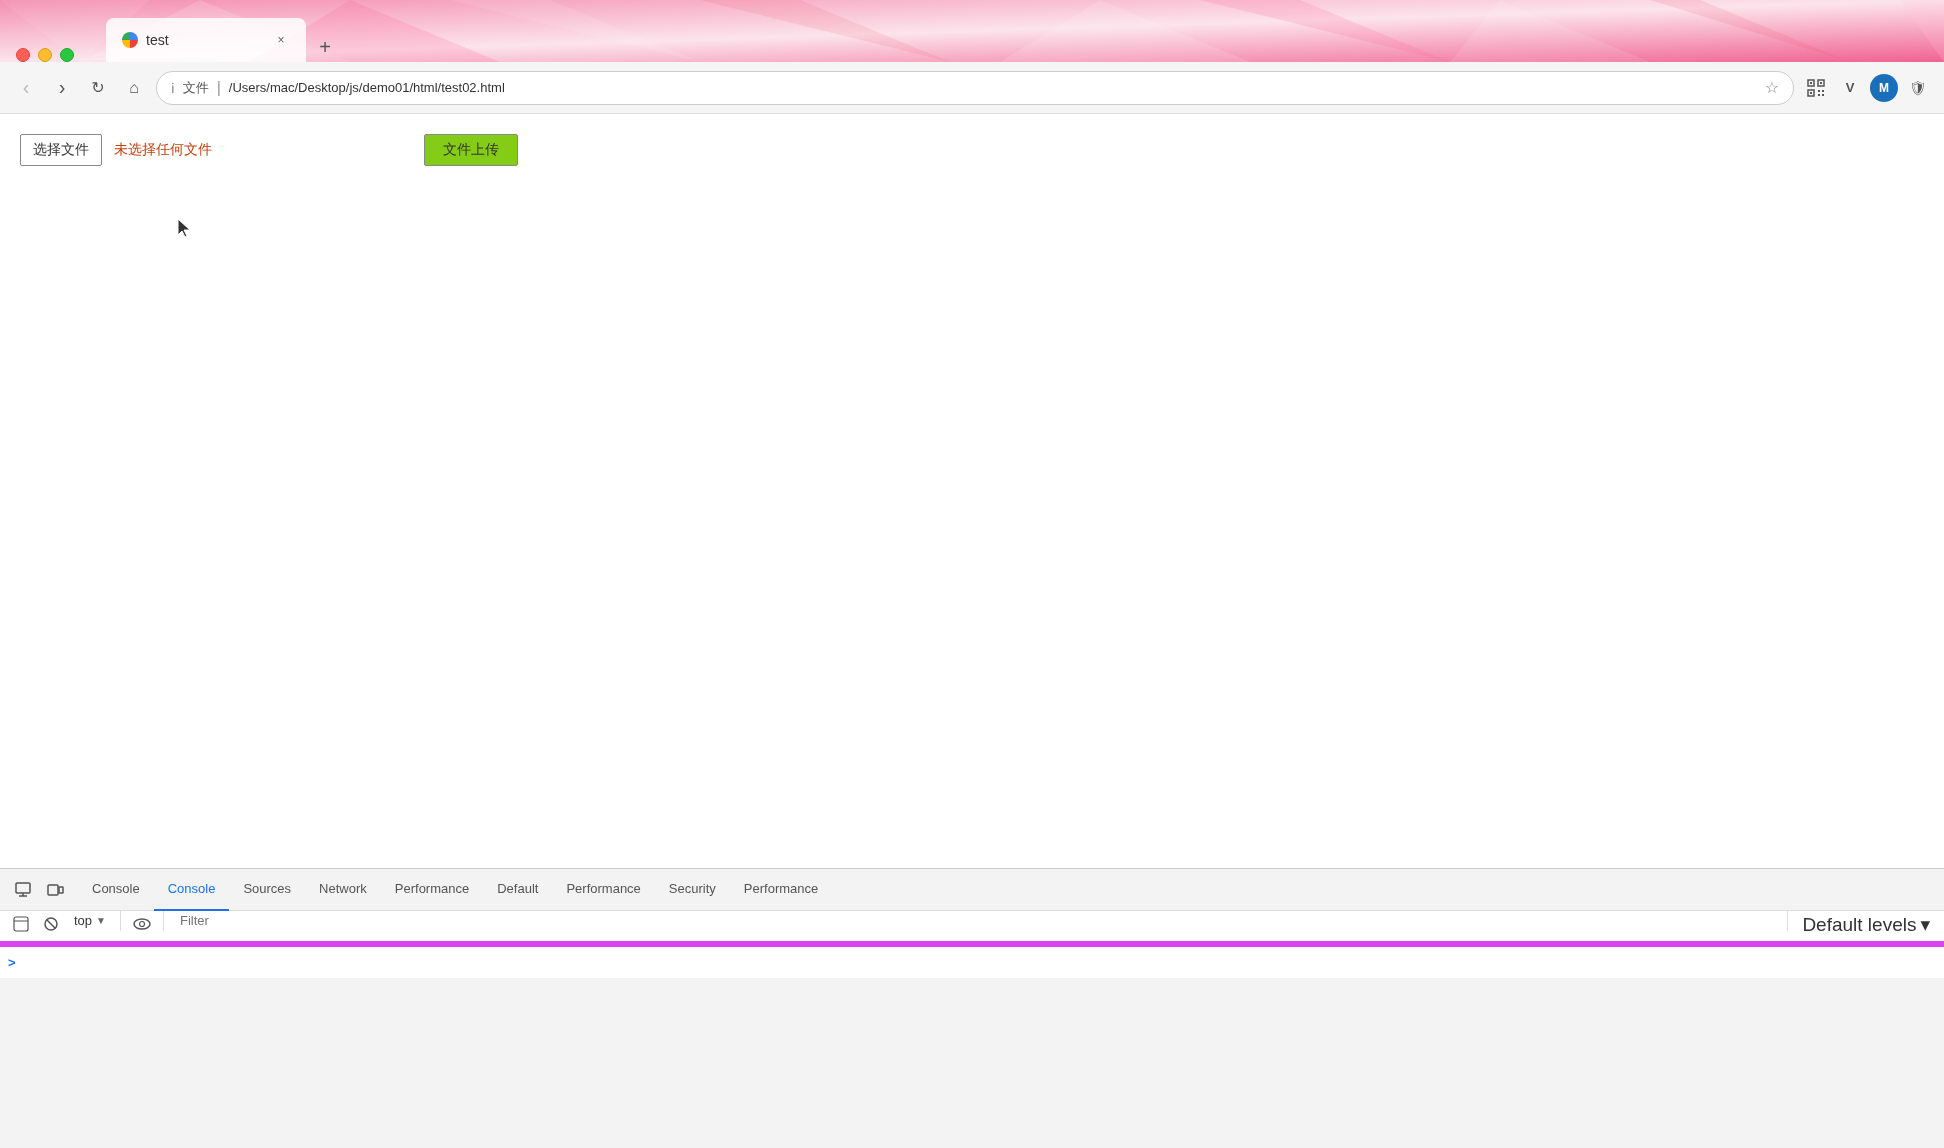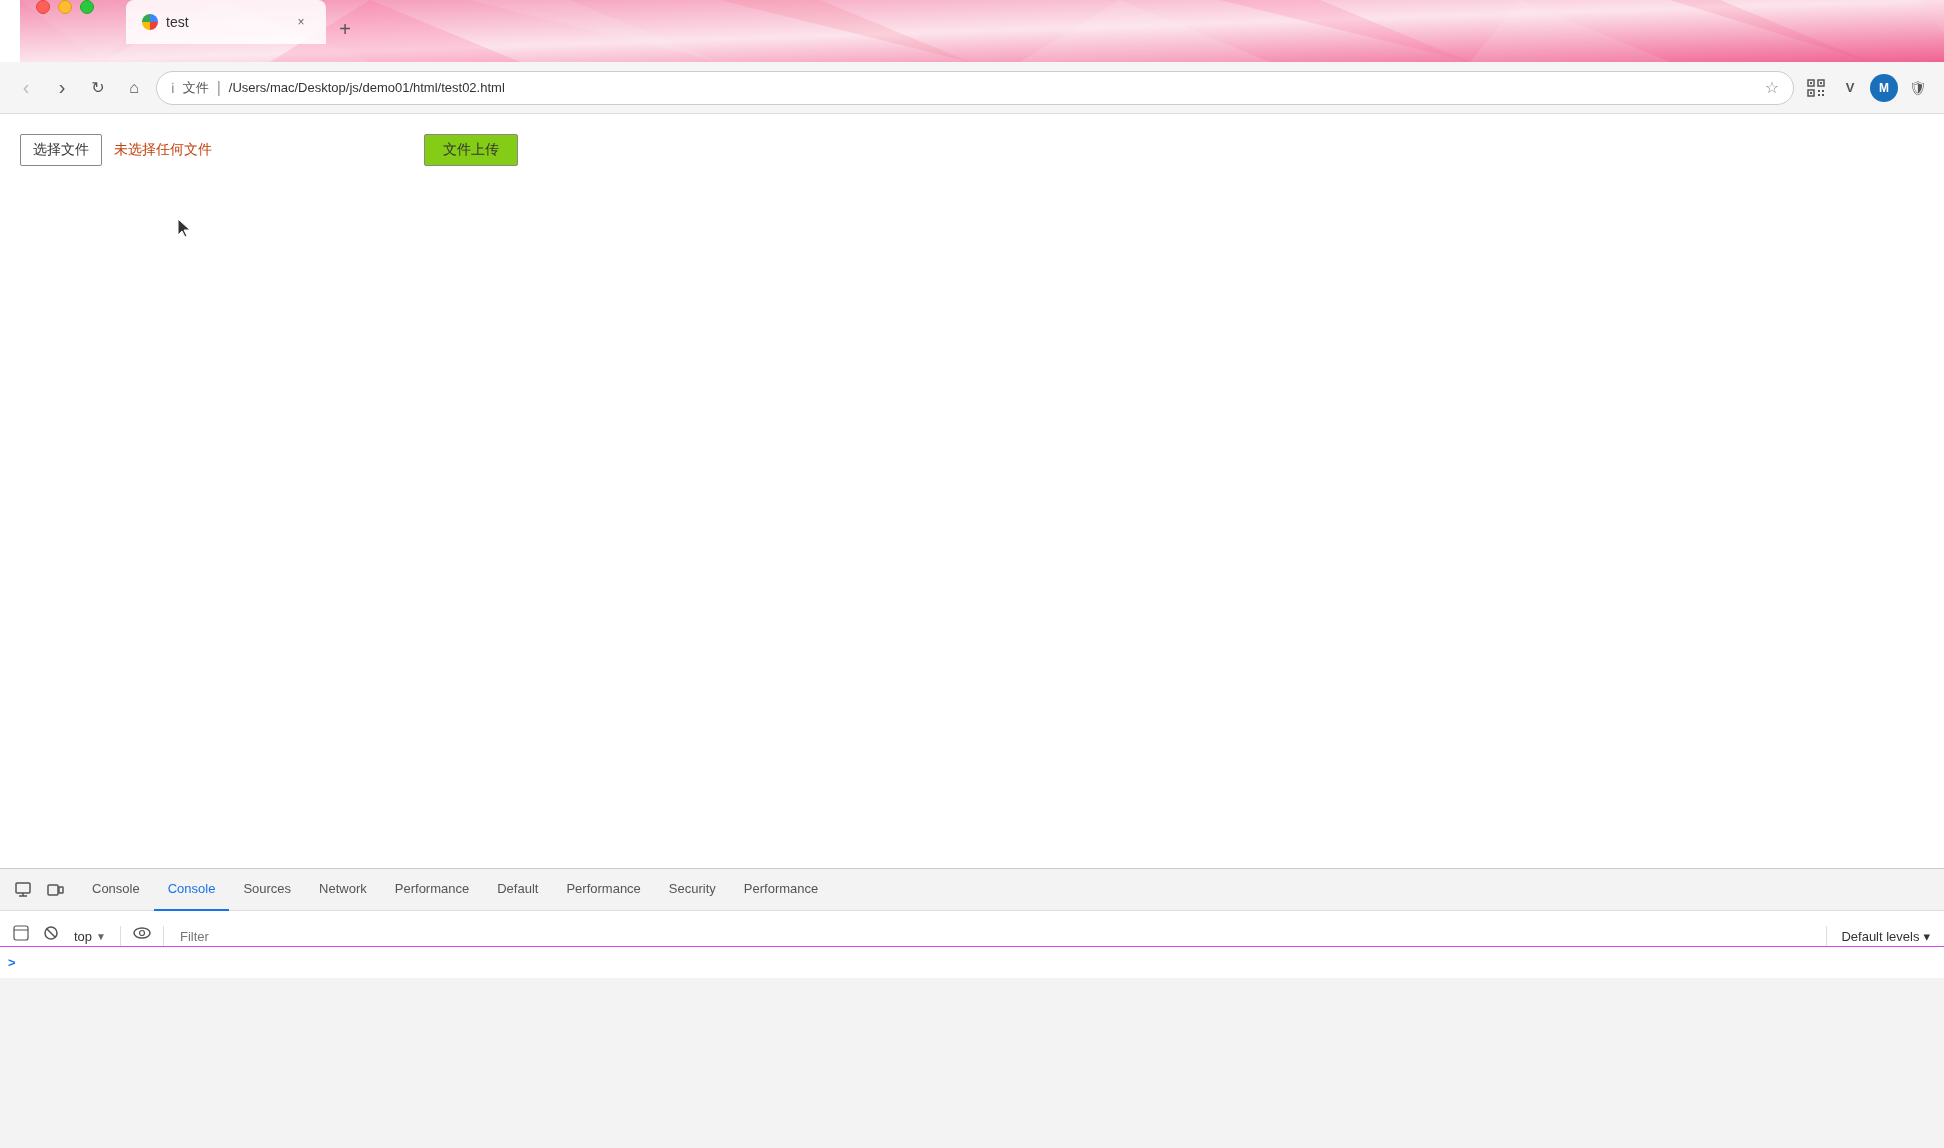--- a/index.html
+++ b/index.html
@@ -3,24 +3,23 @@
   <meta charset="utf-8">
   <style>
     * { margin: 0; padding: 0; box-sizing: border-box; }
     body { font-family: -apple-system, BlinkMacSystemFont, 'Segoe UI', sans-serif; background: #fff; width: 1944px; height: 1148px; overflow: hidden; }
 
     
     .title-bar {
       background: linear-gradient(135deg, #f48fb1 0%, #f8bbd9 30%, #f48fb1 60%, #fce4ec 80%, #f48fb1 100%);
       height: 62px;
       display: flex;
-      align-items: flex-start;
+      align-items: flex-end;
       padding: 0 16px;
       gap: 12px;
-      margin-left: 20px;
     }
     .traffic-lights {
       display: flex;
       gap: 8px;
       align-items: center;
     }
     .traffic-light {
       width: 14px;
       height: 14px;
       border-radius: 50%;
@@ -226,24 +225,24 @@
     }
     .devtools-tab.active {
       color: #1a73e8;
       border-bottom: 2px solid #1a73e8;
       justify-content: center;
     }
 
     
     .console-toolbar {
       display: flex;
-      align-items: flex-end;
+      align-items: flex-start;
       height: 36px;
       background: #fff;
-      border-bottom: 1px solid #d946ef;
+      border-bottom: 6px solid #d946ef;
       padding: 0 8px;
       gap: 4px;
     }
     .console-btn {
       width: 26px;
       height: 26px;
       display: flex;
       align-items: center;
       justify-content: center;
       border: none;
@@ -281,21 +280,21 @@
     }
     .filter-divider { width: 1px; height: 20px; background: #ddd; margin: 0 4px; }
 
     .default-levels-btn {
       display: flex;
       align-items: center;
       gap: 4px;
       border: none;
       background: transparent;
       cursor: pointer;
-      font-size: 13px;
+      font-size: 19px;
       color: #333;
       padding: 2px 6px;
       border-radius: 3px;
     }
 
     
     .console-content {
       background: #fff;
       flex: 1;
       padding: 6px 0 6px 8px;

